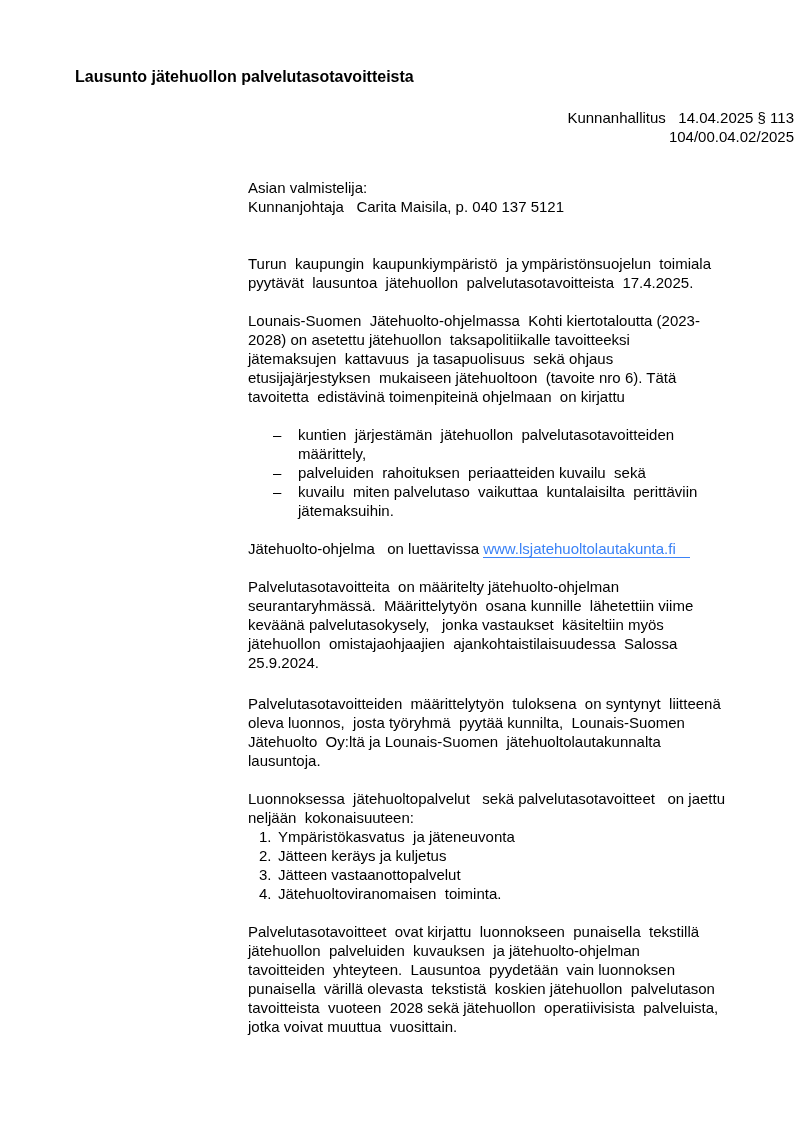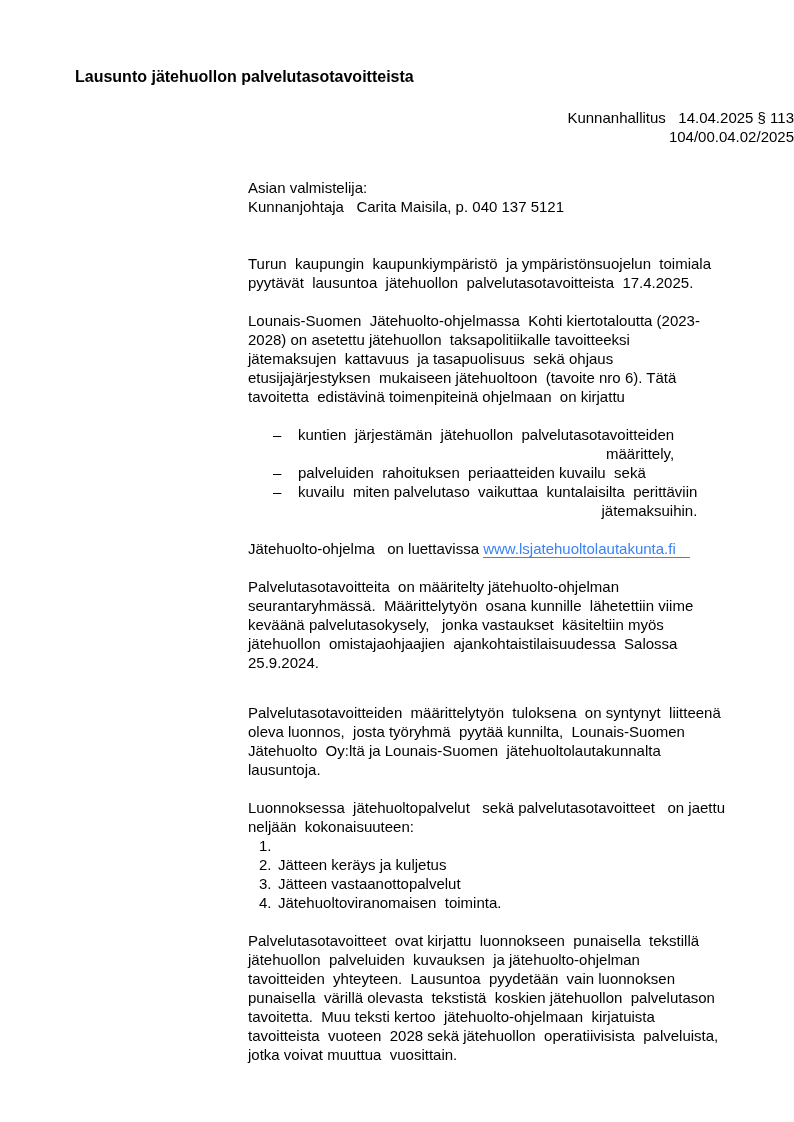--- a/index.html
+++ b/index.html
@@ -46,21 +46,21 @@
   }
   .bullet-item {
     display: flex;
     margin-left: 25px;
   }
   .bullet-marker {
     flex: none;
     width: 25px;
     white-space: pre;
   }
-  .bullet-lines { flex: none; text-align: right; }
+  .bullet-lines { flex: none; }
   .num-item {
     display: flex;
     margin-left: 11px;
   }
   .num-marker {
     flex: none;
     width: 19px;
     white-space: pre;
   }
   a.doc-link {
@@ -122,50 +122,50 @@
       <div class="block block-linkline" style="margin-top: 19px;">
         <div class="line"><span>Jätehuolto-ohjelma   on luettavissa </span><a class="doc-link" href="#" style="color: #3b82f6;">www.lsjatehuoltolautakunta.fi</a></div>
       </div>
       <div class="block block-para" style="margin-top: 19px;">
         <div class="line">Palvelutasotavoitteita  on määritelty jätehuolto-ohjelman</div>
         <div class="line">seurantaryhmässä.  Määrittelytyön  osana kunnille  lähetettiin viime</div>
         <div class="line">keväänä palvelutasokysely,   jonka vastaukset  käsiteltiin myös</div>
         <div class="line">jätehuollon  omistajaohjaajien  ajankohtaistilaisuudessa  Salossa</div>
         <div class="line">25.9.2024.</div>
       </div>
-      <div class="block block-para" style="margin-top: 31px;">
+      <div class="block block-para" style="margin-top: 22px;">
         <div class="line">Palvelutasotavoitteiden  määrittelytyön  tuloksena  on syntynyt  liitteenä</div>
         <div class="line">oleva luonnos,  josta työryhmä  pyytää kunnilta,  Lounais-Suomen</div>
         <div class="line">Jätehuolto  Oy:ltä ja Lounais-Suomen  jätehuoltolautakunnalta</div>
         <div class="line">lausuntoja.</div>
       </div>
       <div class="block block-para" style="margin-top: 19px;">
         <div class="line">Luonnoksessa  jätehuoltopalvelut   sekä palvelutasotavoitteet   on jaettu</div>
         <div class="line">neljään  kokonaisuuteen:</div>
       </div>
       <div class="block block-numbered" style="margin-top: 0px;">
         <div class="num-item">
           <span class="num-marker">1.</span>
+          <div class="line">Ympäristökasvatus  ja jäteneuvonta</div>
         </div>
         <div class="num-item">
           <span class="num-marker">2.</span>
           <div class="line">Jätteen keräys ja kuljetus</div>
         </div>
         <div class="num-item">
           <span class="num-marker">3.</span>
           <div class="line">Jätteen vastaanottopalvelut</div>
         </div>
         <div class="num-item">
           <span class="num-marker">4.</span>
           <div class="line">Jätehuoltoviranomaisen  toiminta.</div>
         </div>
       </div>
       <div class="block block-para" style="margin-top: 19px;">
         <div class="line">Palvelutasotavoitteet  ovat kirjattu  luonnokseen  punaisella  tekstillä</div>
         <div class="line">jätehuollon  palveluiden  kuvauksen  ja jätehuolto-ohjelman</div>
         <div class="line">tavoitteiden  yhteyteen.  Lausuntoa  pyydetään  vain luonnoksen</div>
         <div class="line">punaisella  värillä olevasta  tekstistä  koskien jätehuollon  palvelutason</div>
-        <div class="line">tavoitetta.  Muu teksti kertoo  jätehuolto-ohjelmaan  kirjatuista</div>
         <div class="line">tavoitteista  vuoteen  2028 sekä jätehuollon  operatiivisista  palveluista,</div>
         <div class="line">jotka voivat muuttua  vuosittain.</div>
       </div>
     </div>
 </div>
 
 </body></html>

